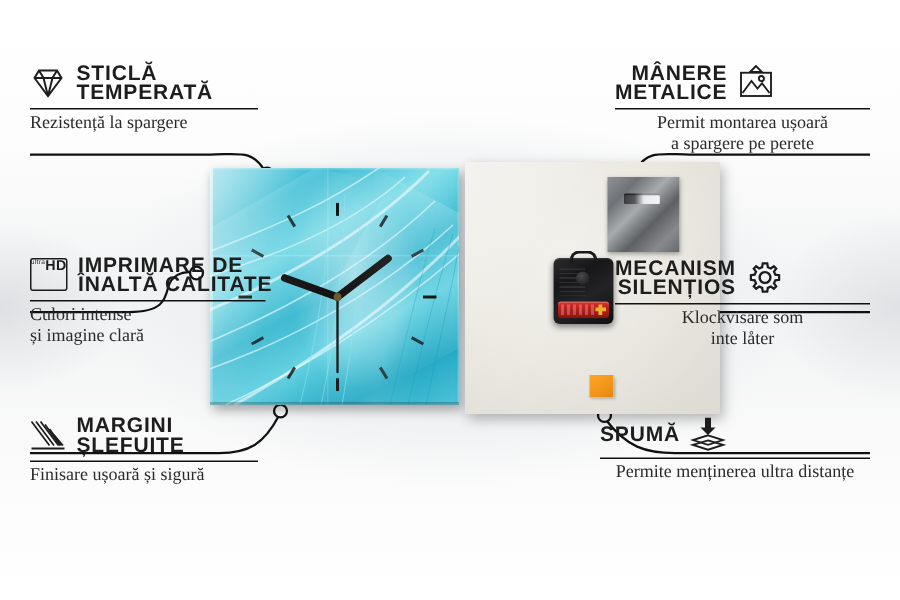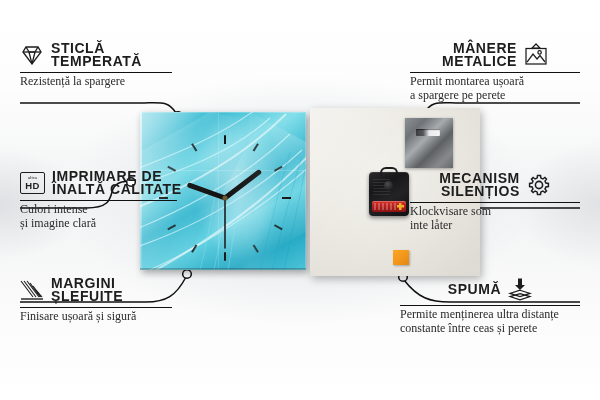--- a/index.html
+++ b/index.html
@@ -112,43 +112,43 @@
 
   .foam {
     position:absolute; left:393px; top:250px; width:16px; height:15px;
     background:linear-gradient(140deg,#fba826 0%,#f3951a 55%,#e08812 100%);
     box-shadow:1px 1px 2px rgba(0,0,0,.28);
   }
 
   
   .callout { position:absolute; }
   .co-head { display:flex; align-items:center; gap:7px; }
-  .co-head.right { justify-content:center; }
+  .co-head.right { justify-content:flex-start; }
   .co-title {
     font-family:Liberation Sans, sans-serif;
     font-weight:700; font-size:14px; line-height:13px;
     letter-spacing:.55px; color:#1d1d1d;
     text-transform:uppercase;
     white-space:nowrap;
   }
   .co-title.r { text-align:right; }
   .co-rule { height:1px; background:#111; margin-top:4px; }
   .co-sub {
     font-family:Liberation Serif, serif;
     font-size:12px; line-height:10.5px; color:#2a2a2a;
     margin-top:3px;
   }
-  .co-sub.r { text-align:left; }
+  .co-sub.r { text-align:center; }
 
   .ico { width:24px; height:24px; flex:0 0 24px; position:relative; }
   .ico svg { display:block; }
 
   .hd-box {
     width:25px; height:22px; border:1.4px solid #1d1d1d; border-radius:2px;
-    display:flex; flex-direction:column; align-items:center; justify-content:center;
+    display:flex; flex-direction:row; justify-content:center;
     font-family:"Liberation Sans", sans-serif; color:#1d1d1d; line-height:1;
   }
   .hd-ultra { font-size:4.4px; letter-spacing:.2px; margin-bottom:.5px; }
   .hd-hd { font-size:9.5px; font-weight:700; letter-spacing:.3px; }
 </style>
 </head>
 <body>
 
 <div id="stage">
 
@@ -379,16 +379,15 @@
       <span class="ico">
         <svg viewBox="0 0 24 24" width="24" height="24" stroke="#1d1d1d" stroke-width="1.2" fill="none">
           <path d="M10 1.5 H14 V8 H17 L12 13 L7 8 H10 Z" fill="#1d1d1d" stroke="none"></path>
           <path d="M12 13.2 L22 16.4 L12 19.6 L2 16.4 Z"></path>
           <path d="M12 16.6 L22 19.6 L12 22.8 L2 19.6 Z"></path>
         </svg>
       </span>
     </div>
     <div class="co-rule" style="width:180px;"></div>
     <div class="co-sub r">Permite menținerea ultra distanțe</div>
-    <div class="co-sub r">constante între ceas și perete</div>
   </div>
 
 </div>
 
 </body></html>

